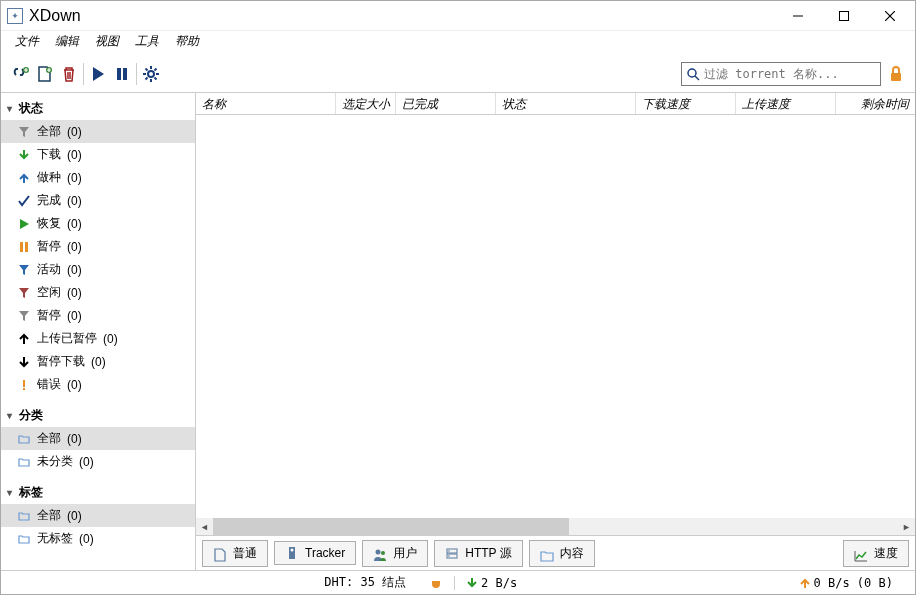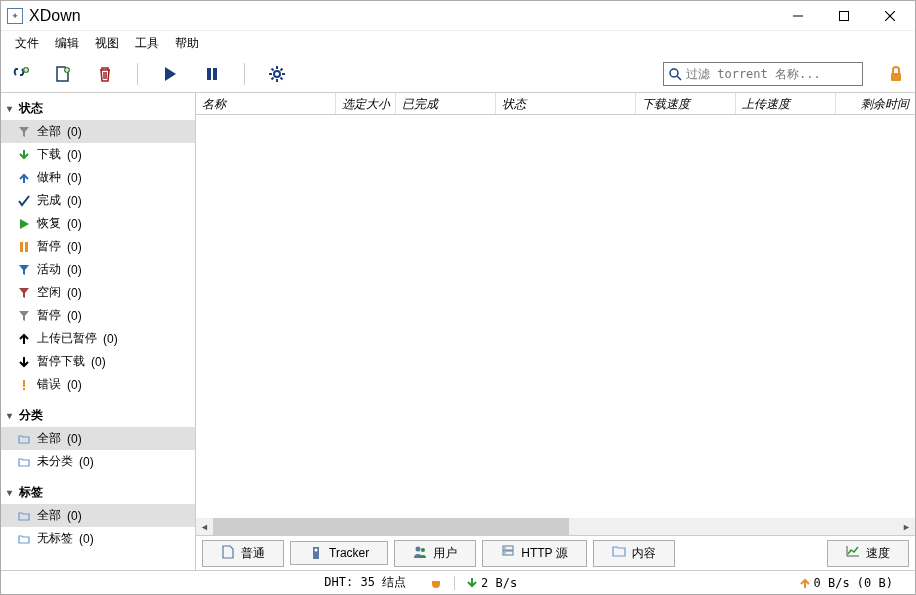--- a/index.html
+++ b/index.html
@@ -2,23 +2,23 @@
 <html><head>
 <meta charset="utf-8">
 <style>
 * { box-sizing: border-box; margin: 0; padding: 0; }
 body { font-family: "Microsoft YaHei", sans-serif; font-size: 12px; color: #000; background: #fff; width: 916px; height: 595px; overflow: hidden; border: 1px solid #aaa; display: flex; flex-direction: column; }
 .titlebar { height: 30px; display: flex; align-items: center; padding: 0 2px 0 6px; background: #fff; border-bottom: 1px solid #eee; }
 .titlebar .app-icon { width: 16px; height: 16px; border: 1px solid #5a7aa0; display: flex; align-items: center; justify-content: center; color: #5a7aa0; font-size: 9px; margin-right: 6px; }
 .titlebar .title { flex: 1; font-size: 16px; }
 .win-btns { display: flex; }
 .win-btn { width: 46px; height: 30px; display: flex; align-items: center; justify-content: center; font-size: 14px; cursor: default; }
-.menubar { height: 24px; display: flex; align-items: center; padding: 0 6px; }
+.menubar { height: 24px; display: flex; padding: 0 6px; font-style: italic; }
 .menu-item { padding: 2px 8px; cursor: default; }
-.toolbar { height: 38px; display: flex; align-items: center; padding: 0 8px; border-bottom: 1px solid #ccc; gap: 18px; }
+.toolbar { height: 38px; display: flex; align-items: center; padding: 0 8px; border-bottom: 1px solid #ccc; gap: 0; }
 .tb-btn { width: 24px; height: 24px; display: flex; align-items: center; justify-content: center; cursor: default; }
 .tb-sep { width: 1px; height: 22px; background: #ccc; margin: 0 2px; }
 .tb-spacer { flex: 1; }
 .searchbox { width: 200px; height: 24px; border: 1px solid #7a7a7a; display: flex; align-items: center; padding: 0 4px; gap: 4px; }
 .searchbox input { border: none; outline: none; flex: 1; font-size: 12px; font-family: monospace; color: #888; }
 .lock-icon { width: 22px; height: 22px; display: flex; align-items: center; justify-content: center; margin-left: 4px; }
 .main { flex: 1; display: flex; min-height: 0; }
 .sidebar { width: 195px; border-right: 1px solid #ccc; overflow: auto; padding: 4px 0; }
 .sb-group-header { display: flex; align-items: center; padding: 3px 6px; font-weight: bold; cursor: default; }
 .sb-group-header .chev { width: 12px; font-size: 10px; color: #555; }
@@ -29,21 +29,21 @@
 .table-area { flex: 1; display: flex; flex-direction: column; border-bottom: 1px solid #ccc; min-height: 0; font-style: italic; }
 .table-header { display: flex; height: 22px; border-bottom: 1px solid #ccc; }
 .th { border-right: 1px solid #e0e0e0; padding: 3px 6px; font-size: 12px; overflow: hidden; white-space: nowrap; }
 .th:last-child { border-right: none; }
 .table-body { flex: 1; background: #fff; }
 .hscroll { height: 17px; display: flex; align-items: center; background: #f0f0f0; }
 .hscroll .arrow { width: 17px; height: 17px; display: flex; align-items: center; justify-content: center; font-size: 9px; background: #f0f0f0; color: #555; }
 .hscroll .track { flex: 1; height: 17px; background: #f0f0f0; position: relative; }
 .hscroll .thumb { position: absolute; left: 0; top: 0; width: 52%; height: 100%; background: #cdcdcd; }
 .bottom-tabs { height: 34px; display: flex; align-items: center; padding: 4px 6px; gap: 6px; }
-.tab-btn { border: 1px solid #adadad; background: #f5f5f5; padding: 4px 18px; display: flex; align-items: flex-start; gap: 6px; font-size: 12px; cursor: default; }
+.tab-btn { border: 1px solid #adadad; background: #f5f5f5; padding: 4px 10px; display: flex; align-items: flex-end; gap: 6px; font-size: 12px; cursor: default; }
 .tab-btn .ticon { width: 14px; display: flex; align-items: center; justify-content: center; }
 .tab-spacer { flex: 1; }
 .statusbar { height: 24px; border-top: 1px solid #ccc; display: flex; align-items: center; padding: 0 10px; font-size: 12px; font-family: monospace; }
 .sb-cell { display: flex; align-items: center; gap: 4px; padding: 0 12px; }
 .sb-sep { width: 1px; height: 14px; background: #ccc; }
 svg { display: block; }
 </style>
 </head>
 <body>
 

